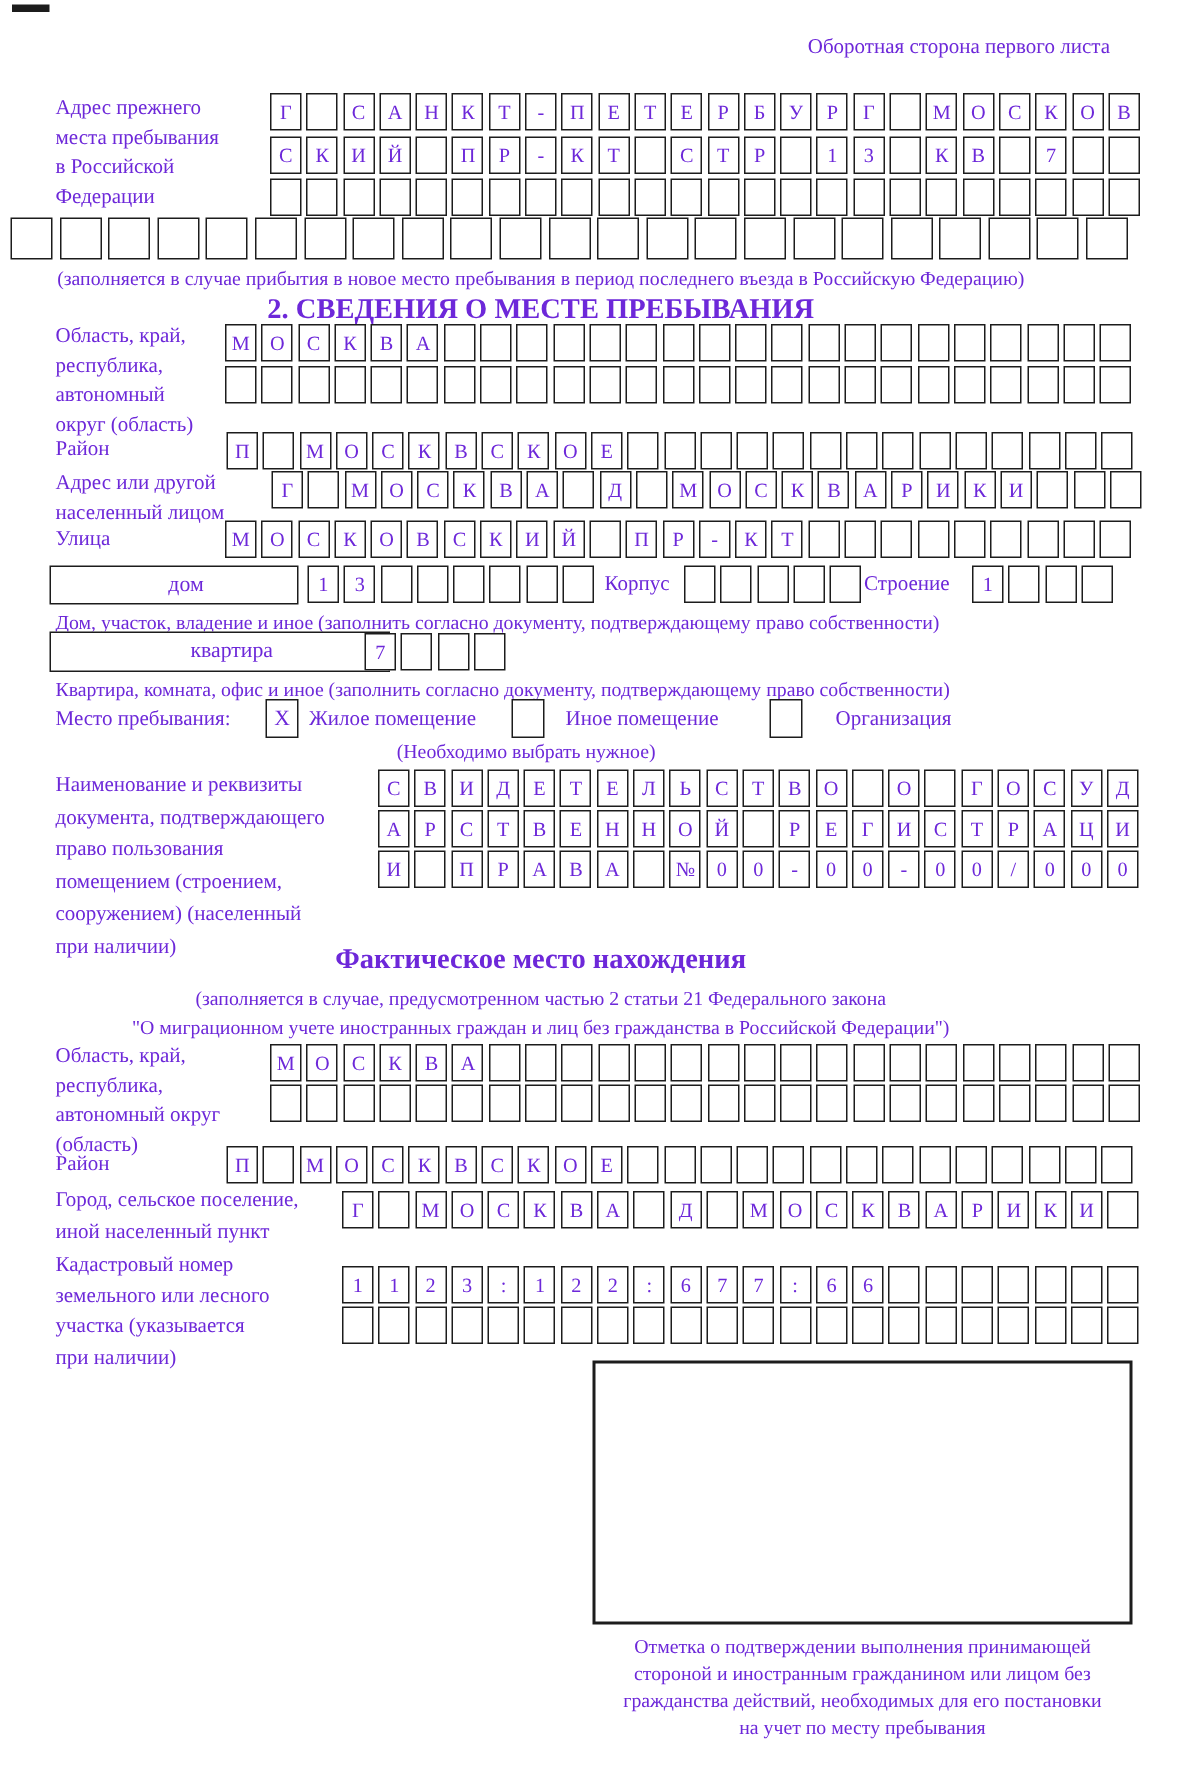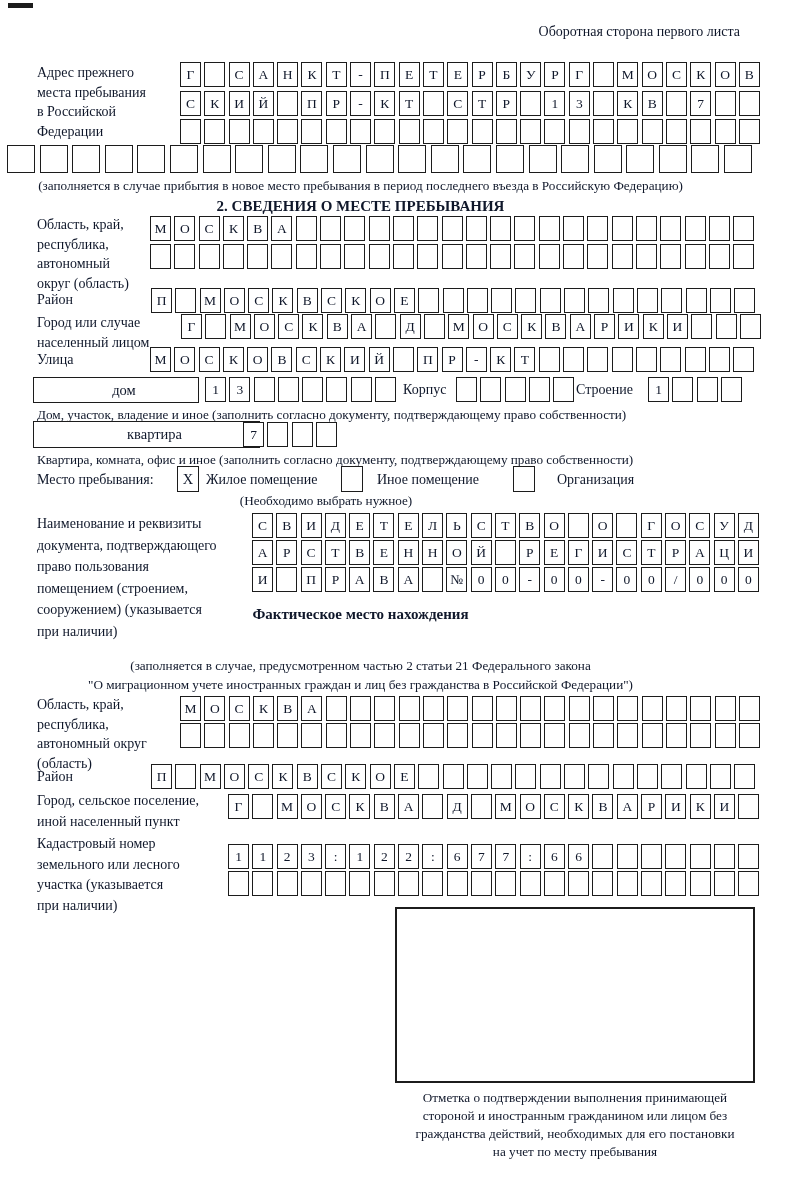--- a/index.html
+++ b/index.html
@@ -1,17 +1,17 @@
 <!DOCTYPE html>
 <html><head>
 <meta charset="utf-8">
 <style>
   html,body{margin:0;padding:0;background:#fff;}
   .page{position:relative;width:800px;height:1180px;background:#ffffff;
-        font-family:"Liberation Serif","DejaVu Serif",serif;color:#0f172a;overflow:hidden;}
+        font-family:"Liberation Serif","DejaVu Serif",serif;color:#6d28d9;overflow:hidden;}
   .abs{position:absolute;}
   .lbl{font-size:14px;line-height:19.5px;white-space:nowrap;}
   .small{font-size:13.2px;line-height:17px;white-space:nowrap;}
   .center{left:0;width:721px;text-align:center;}
   .bold{font-weight:bold;}
   .cellrow{display:flex;gap:3.3px;}
   .cell{flex:0 0 21px;width:21px;height:25px;border:1.5px solid #1c1c1c;box-sizing:border-box;
         display:flex;align-items:center;justify-content:center;font-size:13.5px;background:#fff;}
   .cellrow.wide{gap:4.6px;}
   .cellrow.wide .cell{flex-basis:28px;width:28px;height:28px;}
@@ -134,21 +134,21 @@
       <div class="cell"></div>
       <div class="cell"></div>
       <div class="cell"></div>
       <div class="cell"></div>
       <div class="cell"></div>
       <div class="cell"></div>
       <div class="cell"></div>
     </div>
   <div class="abs small center" style="top:177px">(заполняется в случае прибытия в новое место пребывания в период последнего въезда в Российскую Федерацию)</div>
 
-  <div class="abs lbl bold center" style="top:197px;font-size:15px">2. СВЕДЕНИЯ О МЕСТЕ ПРЕБЫВАНИЯ</div>
+  <div class="abs lbl bold center" style="top:197px;font-size:19px">2. СВЕДЕНИЯ О МЕСТЕ ПРЕБЫВАНИЯ</div>
 
   <div class="abs lbl" style="left:37px;top:215px">
     <div>Область, край,</div>
     <div>республика,</div>
     <div>автономный</div>
     <div>округ (область)</div>
   </div>
   <div class="abs cellrow" style="left:150px;top:216px">
       <div class="cell">М</div>
       <div class="cell">О</div>
@@ -227,21 +227,21 @@
       <div class="cell"></div>
       <div class="cell"></div>
       <div class="cell"></div>
       <div class="cell"></div>
       <div class="cell"></div>
       <div class="cell"></div>
       <div class="cell"></div>
     </div>
 
   <div class="abs lbl" style="left:37px;top:313px">
-    <div>Город или случае</div>
+    <div>Адрес или другой</div>
     <div>населенный лицом</div>
   </div>
   <div class="abs cellrow" style="left:181px;top:314px">
       <div class="cell">Г</div>
       <div class="cell"></div>
       <div class="cell">М</div>
       <div class="cell">О</div>
       <div class="cell">С</div>
       <div class="cell">К</div>
       <div class="cell">В</div>
@@ -330,28 +330,28 @@
     </div>
   <div class="abs small" style="left:37px;top:451px">Квартира, комната, офис и иное (заполнить согласно документу, подтверждающему право собственности)</div>
 
   <div class="abs lbl" style="left:37px;top:470px">Место пребывания:</div>
   <div class="abs checkbox" style="left:177px;top:466px">X</div>
   <div class="abs lbl" style="left:206px;top:470px">Жилое помещение</div>
   <div class="abs checkbox" style="left:341px;top:466px"></div>
   <div class="abs lbl" style="left:377px;top:470px">Иное помещение</div>
   <div class="abs checkbox" style="left:513px;top:466px"></div>
   <div class="abs lbl" style="left:557px;top:470px">Организация</div>
-  <div class="abs small" style="left:226px;top:492px;width:200px;text-align:center">(Необходимо выбрать нужное)</div>
+  <div class="abs small" style="left:237px;top:492px;width:200px;text-align:right">(Необходимо выбрать нужное)</div>
 
   <div class="abs lbl" style="left:37px;top:513px;line-height:21.5px">
     <div>Наименование и реквизиты</div>
     <div>документа, подтверждающего</div>
     <div>право пользования</div>
     <div>помещением (строением,</div>
-    <div>сооружением) (указывается</div>
+    <div>сооружением) (населенный</div>
     <div>при наличии)</div>
   </div>
   <div class="abs cellrow" style="left:252px;top:513px">
       <div class="cell">С</div>
       <div class="cell">В</div>
       <div class="cell">И</div>
       <div class="cell">Д</div>
       <div class="cell">Е</div>
       <div class="cell">Т</div>
       <div class="cell">Е</div>
@@ -410,21 +410,21 @@
       <div class="cell">0</div>
       <div class="cell">-</div>
       <div class="cell">0</div>
       <div class="cell">0</div>
       <div class="cell">/</div>
       <div class="cell">0</div>
       <div class="cell">0</div>
       <div class="cell">0</div>
     </div>
 
-  <div class="abs lbl bold center" style="top:605px;font-size:15px">Фактическое место нахождения</div>
+  <div class="abs lbl bold center" style="top:630px;font-size:19px">Фактическое место нахождения</div>
   <div class="abs small center" style="top:657px">(заполняется в случае, предусмотренном частью 2 статьи 21 Федерального закона</div>
   <div class="abs small center" style="top:676px">"О миграционном учете иностранных граждан и лиц без гражданства в Российской Федерации")</div>
 
   <div class="abs lbl" style="left:37px;top:695px">
     <div>Область, край,</div>
     <div>республика,</div>
     <div>автономный округ</div>
     <div>(область)</div>
   </div>
   <div class="abs cellrow" style="left:180px;top:696px">

